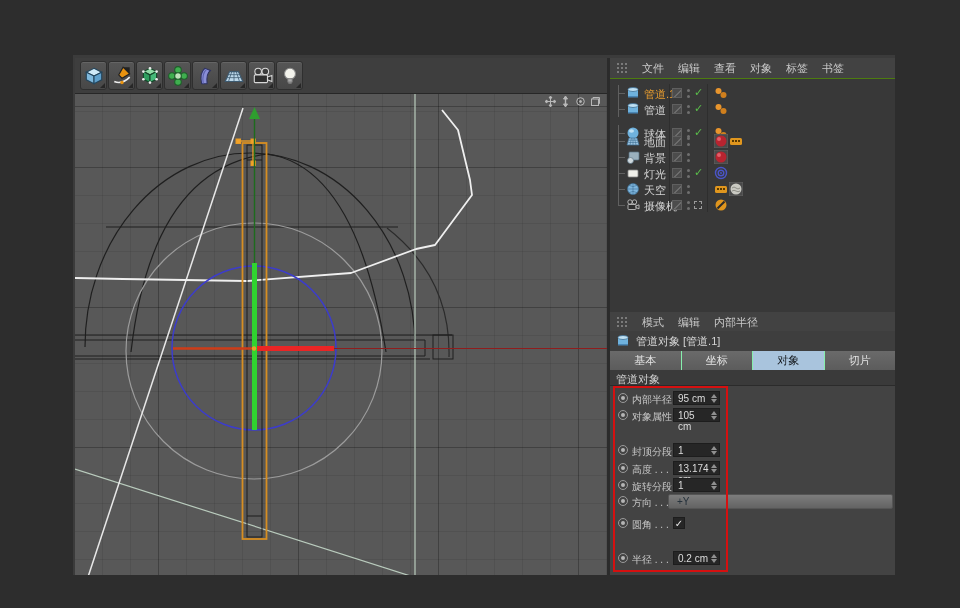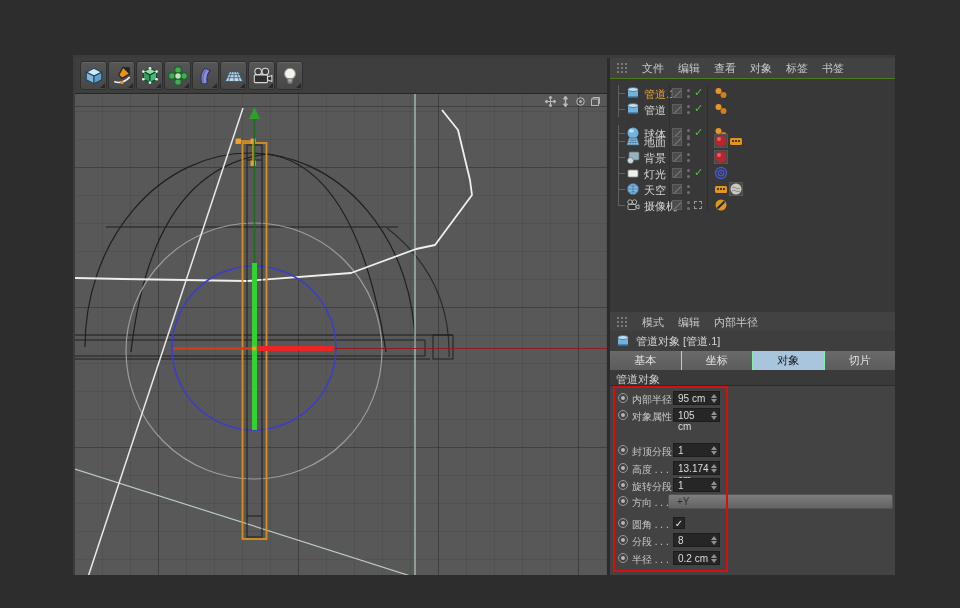--- a/index.html
+++ b/index.html
@@ -495,25 +495,20 @@
       <div class="prow" style="top:108px">
         <span class="radio"></span>
         <span class="plabel">方向 . . .</span>
         <span class="pdropdown">+Y</span>
       </div>
       <div class="prow" style="top:130px">
         <span class="radio"></span>
         <span class="plabel">圆角 . . .</span>
         <span class="pcheck">✓</span>
       </div>
-      <div class="prow" style="top:147px">
-        <span class="radio"></span>
-        <span class="plabel">分段 . . .</span>
-        <span class="pfield"><span>8</span><span class="stepper"></span></span>
-      </div>
       <div class="prow" style="top:165px">
         <span class="radio"></span>
         <span class="plabel">半径 . . .</span>
         <span class="pfield"><span>0.2 cm</span><span class="stepper"></span></span>
       </div>
     </div>
   </div>
 
   <div class="abs" id="annotation"></div>
 </div>

